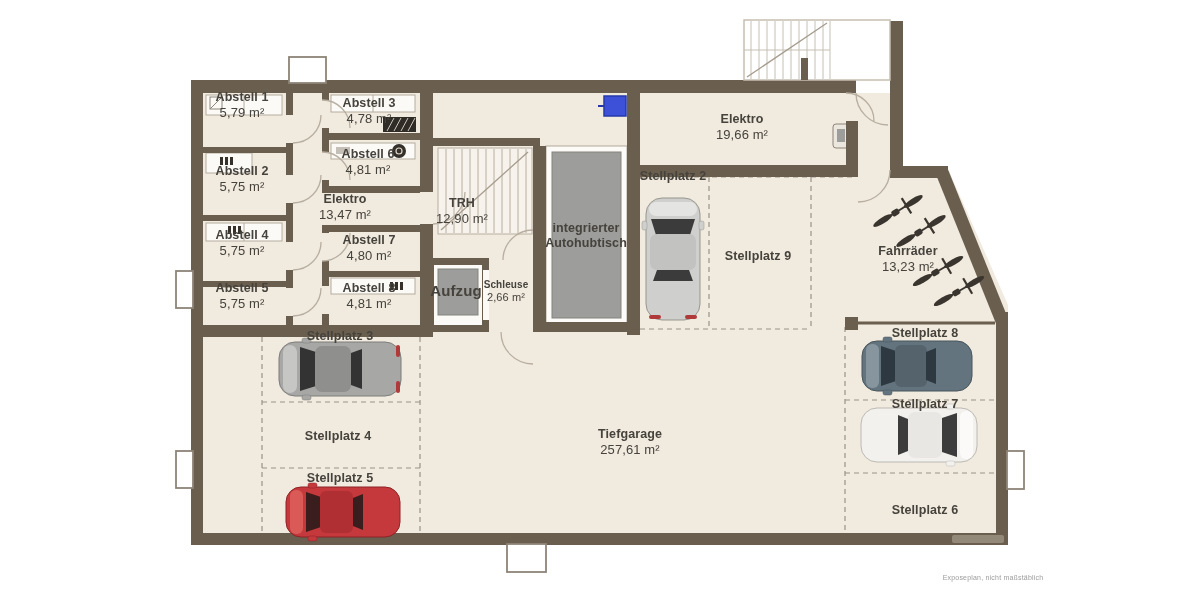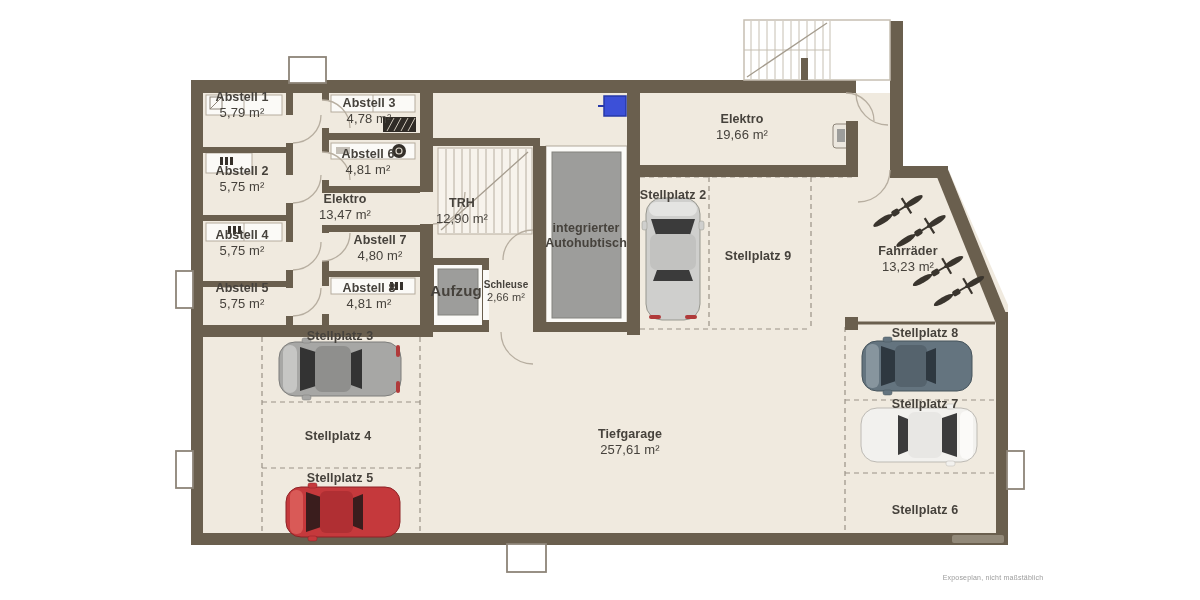--- a/index.html
+++ b/index.html
@@ -310,21 +310,21 @@
       <span class="ar">4,78 m²</span>
     </div>
   <div class="lbl" style="left:368px;top:162px">
       <span class="nm">Abstell 6</span>
       <span class="ar">4,81 m²</span>
     </div>
   <div class="lbl" style="left:345px;top:207px">
       <span class="nm">Elektro</span>
       <span class="ar">13,47 m²</span>
     </div>
-  <div class="lbl" style="left:380px;top:248px">
+  <div class="lbl" style="left:369px;top:248px">
       <span class="nm">Abstell 7</span>
       <span class="ar">4,80 m²</span>
     </div>
   <div class="lbl" style="left:369px;top:296px">
       <span class="nm">Abstell 8</span>
       <span class="ar">4,81 m²</span>
     </div>
   <div class="lbl" style="left:462px;top:211px">
       <span class="nm">TRH</span>
       <span class="ar">12,90 m²</span>
@@ -346,21 +346,21 @@
     </div>
   <div class="lbl" style="left:908px;top:259px">
       <span class="nm">Fahrräder</span>
       <span class="ar">13,23 m²</span>
     </div>
   <div class="lbl" style="left:630px;top:442px">
       <span class="nm">Tiefgarage</span>
       <span class="ar">257,61 m²</span>
     </div>
 
-  <div class="lbl" style="left:673px;top:195px">
+  <div class="lbl" style="left:673px;top:176px">
       <span class="nm">Stellplatz 2</span>
     </div>
   <div class="lbl" style="left:758px;top:256px">
       <span class="nm">Stellplatz 9</span>
     </div>
   <div class="lbl" style="left:340px;top:336px">
       <span class="nm">Stellplatz 3</span>
     </div>
   <div class="lbl" style="left:338px;top:436px">
       <span class="nm">Stellplatz 4</span>

